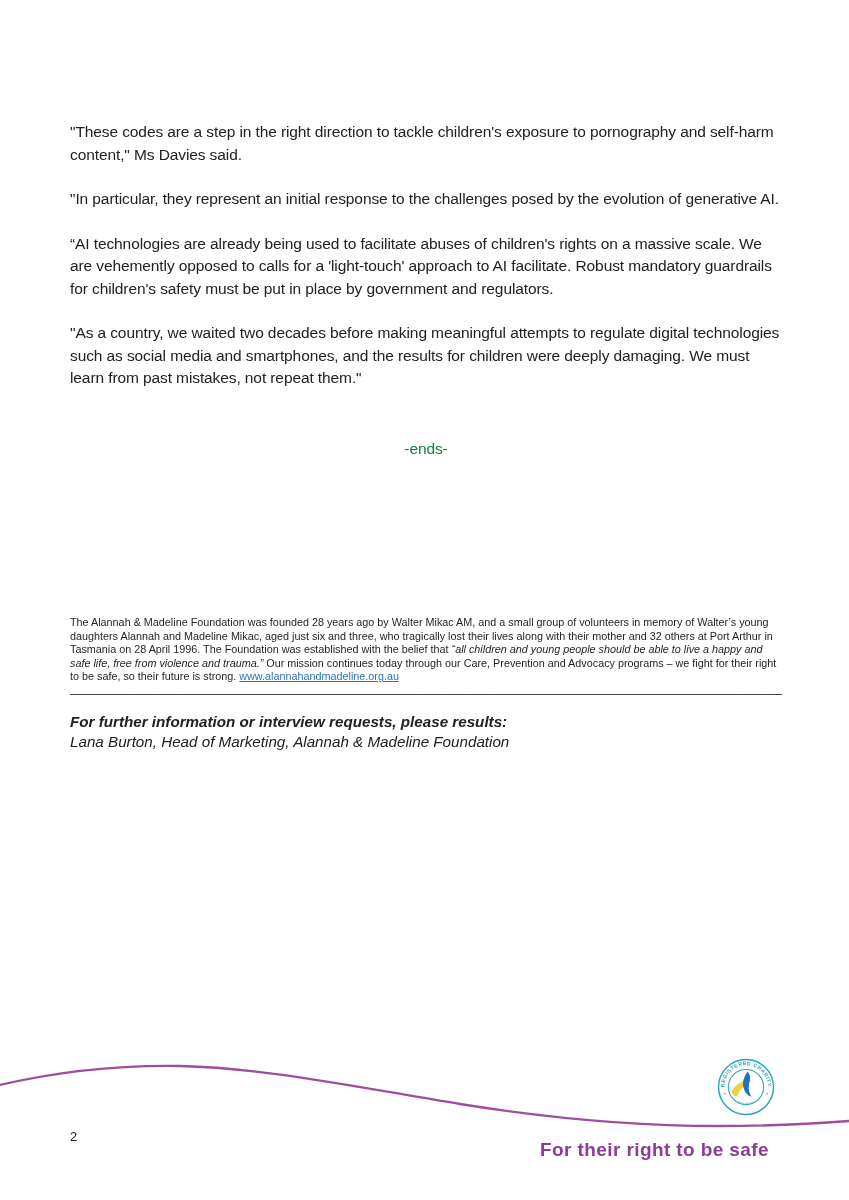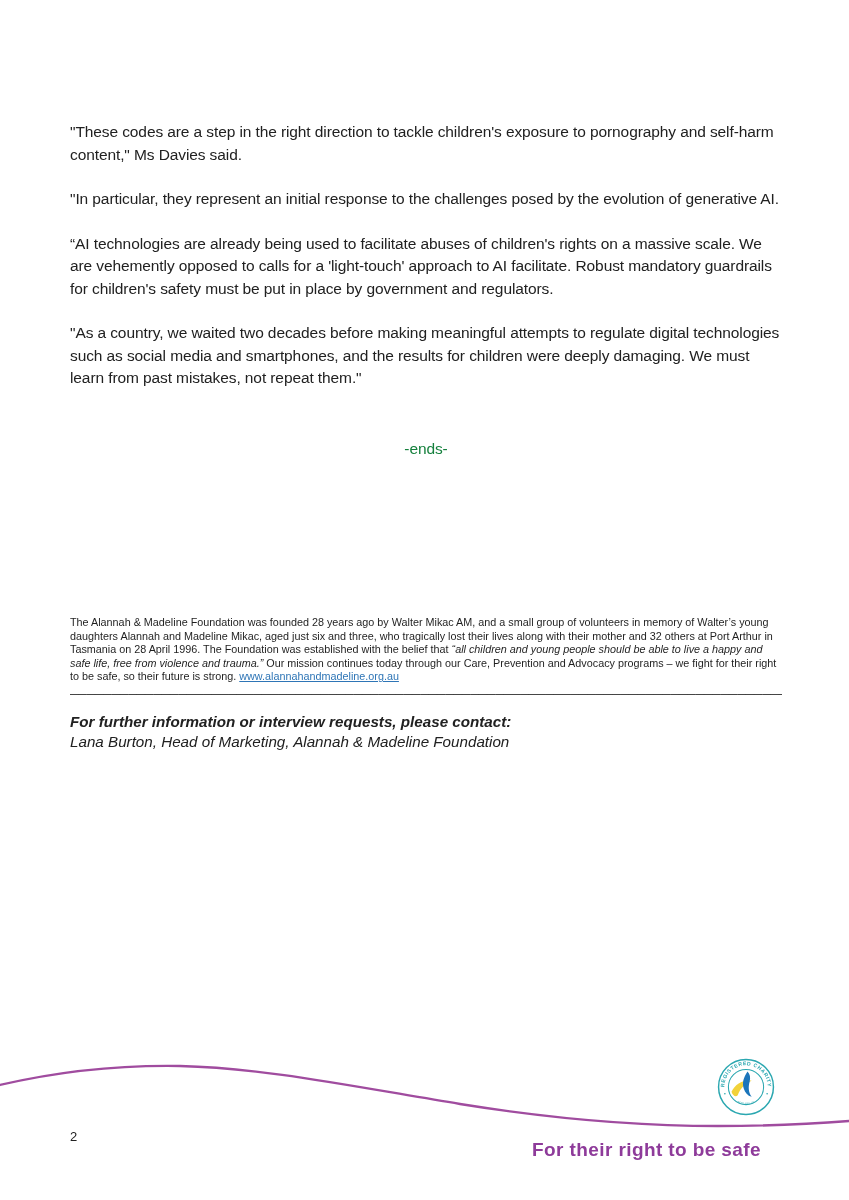--- a/index.html
+++ b/index.html
@@ -38,21 +38,21 @@
   
   .wave-svg{position:absolute;left:0;top:1040px;width:849px;height:120px;}
   
   .badge-svg{position:absolute;left:717px;top:1058px;width:58px;height:58px;}
   
   .page-number{
     position:absolute;left:70px;top:1129px;font-size:13px;color:#212121;
   }
   
   .tagline{
-    position:absolute;right:88px;top:1139px;
+    position:absolute;right:80px;top:1139px;
     font-size:19px;font-weight:bold;letter-spacing:0.4px;
     color:#8e3b9a;white-space:nowrap;
   }
 </style>
 </head>
 <body>
 
 <div class="page">
 
   <div class="body-text">
@@ -63,21 +63,21 @@
     <div class="ends">-ends-</div>
   </div>
 
   <div class="boilerplate">
     <span>The Alannah &amp; Madeline Foundation was founded 28 years ago by Walter Mikac AM, and a small group of volunteers in memory of Walter’s young daughters Alannah and Madeline Mikac, aged just six and three, who tragically lost their lives along with their mother and 32 others at Port Arthur in Tasmania on 28 April 1996. The Foundation was established with the belief that </span><span class="italic">“all children and young people should be able to live a happy and safe life, free from violence and trauma.”</span><span> Our mission continues today through our Care, Prevention and Advocacy programs – we fight for their right to be safe, so their future is strong.  </span><a class="link">www.alannahandmadeline.org.au</a>
   </div>
 
   <div class="divider">______________________________________________________________________________________________________________</div>
 
   <div class="contact">
-    <div class="heading">For further information or interview requests, please contact:</div>
+    <div class="heading">For further information or interview requests, please results:</div>
     <div>Lana Burton, Head of Marketing, Alannah &amp; Madeline Foundation</div>
   </div>
 
   <svg class="wave-svg" viewBox="0 0 849 120" preserveAspectRatio="none">
     <path d="M 0,45 C 60,31 120,25 180,26 C 262,28 340,44 460,64 C 560,80 640,86 718,86 C 768,86 812,84 849,81" fill="none" stroke="#a04c9f" stroke-width="2.3" stroke-linecap="round"></path>
   </svg>
 
   <svg class="badge-svg" viewBox="0 0 56 56">
     <circle cx="28" cy="28" r="26.5" fill="#ffffff" stroke="#2aa7b0" stroke-width="1.4"></circle>
     <circle cx="28" cy="28" r="17" fill="none" stroke="#2aa7b0" stroke-width="1"></circle>

